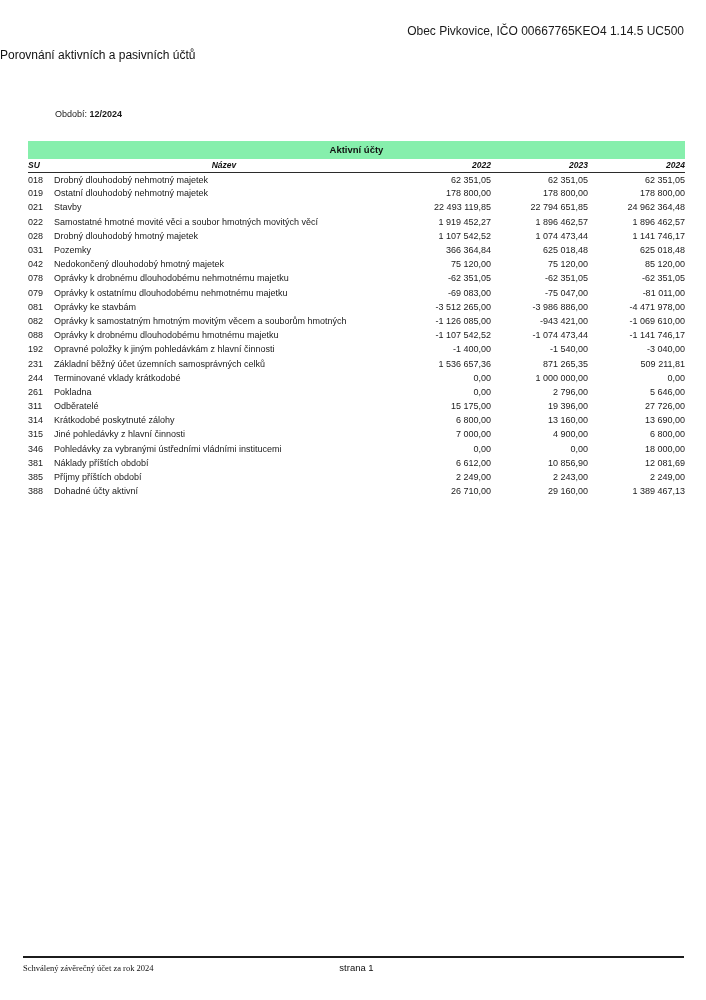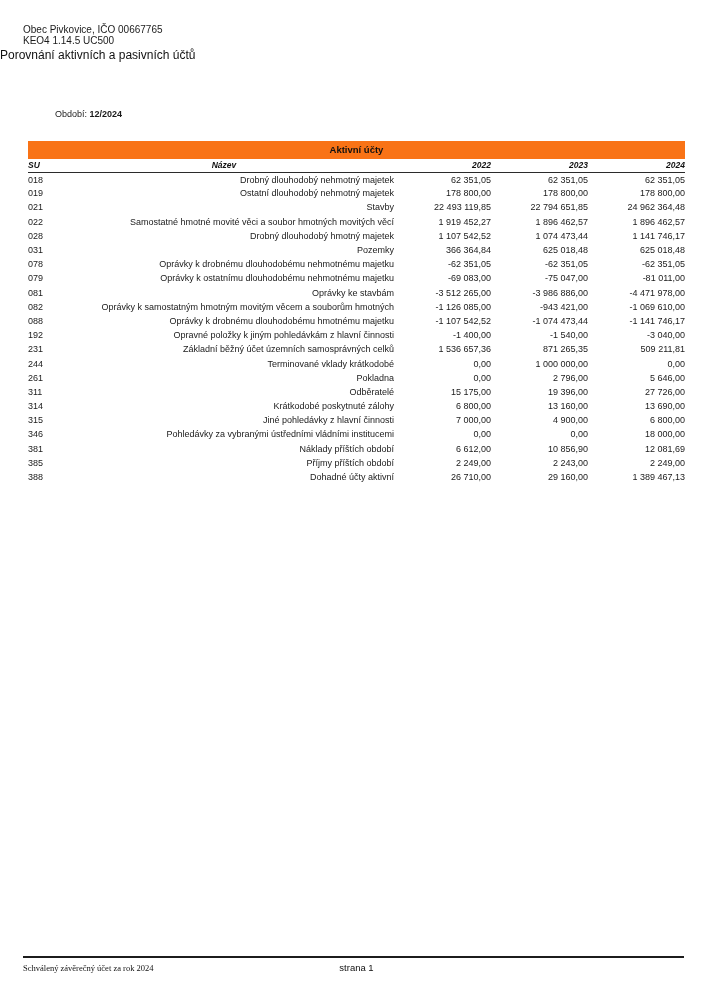--- a/index.html
+++ b/index.html
@@ -7,39 +7,39 @@
   .page {
     position:relative;
     width:706px; height:1000px;
     background:#ffffff;
     font-family:"Liberation Sans", sans-serif;
     color:#1a1a1a;
     overflow:hidden;
   }
   .doc-header {
     position:absolute; top:24px; left:23px; right:22px;
-    display:flex; justify-content:center;
-    font-size:10px; color:#1a1a1a;flex-direction:column;
+    display:flex; justify-content:flex-end;
+    font-size:12px; color:#1a1a1a;
   }
   .doc-title {
     position:absolute; top:48px; left:0; right:0;
     text-align:left;
     font-size:12px; font-weight:400; color:#111;
   }
   .period-line {
     position:absolute; top:109px; left:55px;
     font-size:9px;
   }
   .period-line b { font-weight:700; }
   .table-wrap {
     position:absolute; top:141px; left:28px; width:657px;
   }
   .table-banner {
     height:18px; line-height:18px;
-    background:#f97316;
+    background:#86efac;
     text-align:center;
     font-size:9.5px; font-weight:700; color:#111;
   }
   table.accounts {
     width:100%;
     border-collapse:collapse;
     table-layout:fixed;
   }
   table.accounts thead th {
     font-size:8.5px; font-weight:700; font-style:italic;
@@ -51,21 +51,21 @@
   th.su   { width:26px; text-align:left; padding-left:2px; }
   th.nazev{ width:340px; text-align:center; }
   th.num  { width:97px; text-align:right; }
   table.accounts td {
     font-size:9px; color:#1a1a1a;
     height:14.2px; vertical-align:middle;
     padding:0;
     white-space:nowrap; overflow:hidden;
   }
   td.su    { text-align:left; padding-left:2px; }
-  td.nazev { text-align:right; padding-left:4px; }
+  td.nazev { text-align:left; padding-left:4px; }
   td.num   { text-align:right; }
   tbody tr:first-child td { padding-top:2px; }
   .doc-footer {
     position:absolute; top:956px; left:23px; right:22px;
     border-top:2px solid #1c1c1c;
     padding-top:4px;
     height:24px;
   }
   .footer-note {
     position:absolute; left:0; top:5px;
@@ -144,20 +144,27 @@
             <td class="num">1 141 746,17</td>
           </tr>
           <tr>
             <td class="su">031</td>
             <td class="nazev">Pozemky</td>
             <td class="num">366 364,84</td>
             <td class="num">625 018,48</td>
             <td class="num">625 018,48</td>
           </tr>
           <tr>
+            <td class="su">042</td>
+            <td class="nazev">Nedokončený dlouhodobý hmotný majetek</td>
+            <td class="num">75 120,00</td>
+            <td class="num">75 120,00</td>
+            <td class="num">85 120,00</td>
+          </tr>
+          <tr>
             <td class="su">078</td>
             <td class="nazev">Oprávky k drobnému dlouhodobému nehmotnému majetku</td>
             <td class="num">-62 351,05</td>
             <td class="num">-62 351,05</td>
             <td class="num">-62 351,05</td>
           </tr>
           <tr>
             <td class="su">079</td>
             <td class="nazev">Oprávky k ostatnímu dlouhodobému nehmotnému majetku</td>
             <td class="num">-69 083,00</td>

